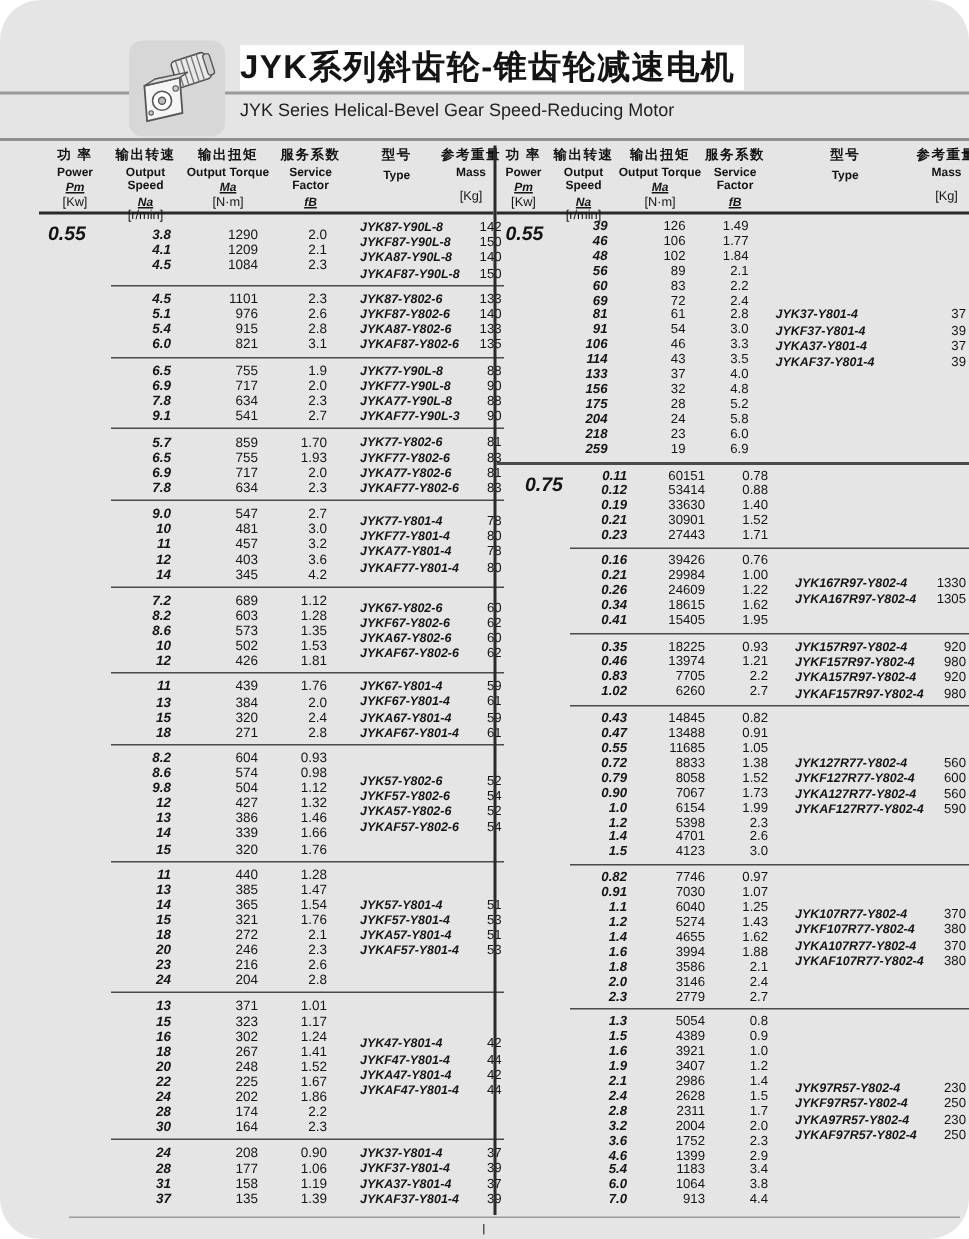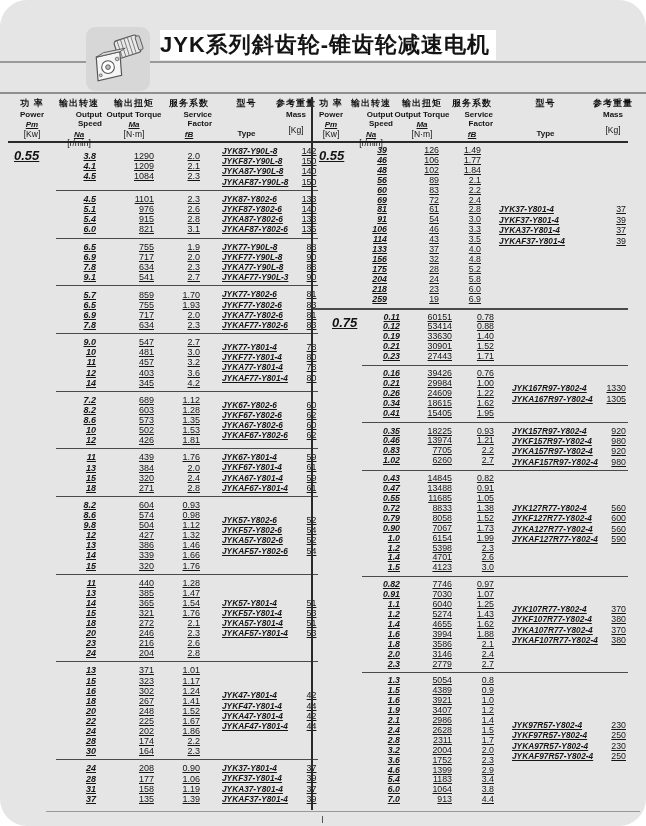--- a/index.html
+++ b/index.html
@@ -9,42 +9,42 @@
   
   .rule1{position:absolute;left:0;top:61px;width:646px;height:2px;background:#9a9a9a;}
   .rule2{position:absolute;left:0;top:92px;width:646px;height:2px;background:#8f8f8f;}
   .logo{position:absolute;left:86px;top:27px;width:64px;height:64px;background:#d7d7d7;
         border-radius:9px;z-index:2;display:flex;align-items:center;justify-content:center;}
   .title-cn{position:absolute;left:160px;top:30px;z-index:2;font-size:22px;font-weight:bold;
             letter-spacing:1px;background:#fff;padding-right:6px;white-space:nowrap;}
   .title-en{position:absolute;left:160px;top:66px;z-index:2;font-size:12px;color:#222;white-space:nowrap;}
 
   
-  .table-wrap{position:absolute;left:8px;top:97px;width:618px;height:713px;display:flex;}
+  .table-wrap{position:absolute;left:26px;top:97px;width:618px;height:713px;display:flex;}
   .half{display:flex;flex-direction:column;}
   .half-left{width:303px;}
   .half-right{width:315px;border-left:2px solid #2a2a2a;}
   .bottom-rule{position:absolute;left:46px;right:6px;bottom:14px;height:1px;background:#9a9a9a;}
   .foot-tick{position:absolute;left:322px;bottom:3px;width:1px;height:7px;background:#555;}
 
   
   .col-head{display:grid;height:46px;border-bottom:2px solid #2a2a2a;align-items:start;
             padding-top:2px;box-sizing:border-box;}
   .half-left  .col-head{grid-template-columns:48px 46px 64px 46px 69px 30px;}
   .half-right .col-head{grid-template-columns:36px 44px 58px 42px 105px 30px;}
   .hcell{display:flex;flex-direction:column;align-items:center;text-align:center;line-height:9.5px;}
   .hcn{font-size:9px;font-weight:bold;letter-spacing:1px;white-space:nowrap;}
-  .hen{font-size:8px;font-weight:bold;margin-top:1px;text-align:right;}
+  .hen{font-size:8px;font-weight:bold;margin-top:1px;}
   .hsym{font-size:8px;font-weight:bold;font-style:italic;margin-top:1px;text-decoration:underline;}
   .hunit{font-size:8.5px;font-weight:normal;}
-  .hcell-type .hen{margin-top:20px;}
+  .hcell-type .hen{margin-top:3px;}
 
   
   .body{flex:1;display:flex;flex-direction:column;}
-  .section{display:flex;text-decoration:underline;}
+  .section{display:flex;}
   .section-sep{border-top:2px solid #4a4a4a;padding-left:13px;}
   .power-col{flex:none;padding-top:5px;}
   .half-left  .power-col{width:48px;}
   .half-right .power-col{width:36px;}
   .power-val{font-size:13px;font-weight:bold;font-style:italic;padding-left:6px;}
   .groups{flex:1;display:flex;flex-direction:column;}
   .group{display:flex;align-items:center;padding:3px 0;}
   .group-sep{border-top:1px solid #4a4a4a;}
   .rows{display:flex;flex-direction:column;justify-content:center;}
   .row{display:grid;}
@@ -88,20 +88,21 @@
       <polygon points="8,30 34,24 36,50 10,56" fill="#f5f5f5" stroke="#555" stroke-width="1.3"></polygon>
       <polygon points="8,30 34,24 40,20 16,25" fill="#dcdcdc" stroke="#555" stroke-width="1"></polygon>
       <circle cx="21" cy="41" r="7" fill="#ffffff" stroke="#555" stroke-width="1.2"></circle>
       <circle cx="21" cy="41" r="2.6" fill="#bbbbbb" stroke="#555" stroke-width="1"></circle>
       <circle cx="31" cy="32" r="2" fill="#cccccc" stroke="#555" stroke-width="0.8"></circle>
       <circle cx="13" cy="50" r="1.6" fill="#cccccc" stroke="#555" stroke-width="0.8"></circle>
     </svg>
   </div>
 
   <div class="title-cn">JYK系列斜齿轮-锥齿轮减速电机</div>
+  <div class="title-en">JYK Series Helical-Bevel Gear Speed-Reducing Motor</div>
 
   <div class="table-wrap">
 
     <div class="half half-left">
       <div class="col-head">
         <div class="hcell">
           <span class="hcn">功 率</span>
           <span class="hen">Power</span>
           <span class="hsym">Pm</span>
           <span class="hunit">[Kw]</span>

